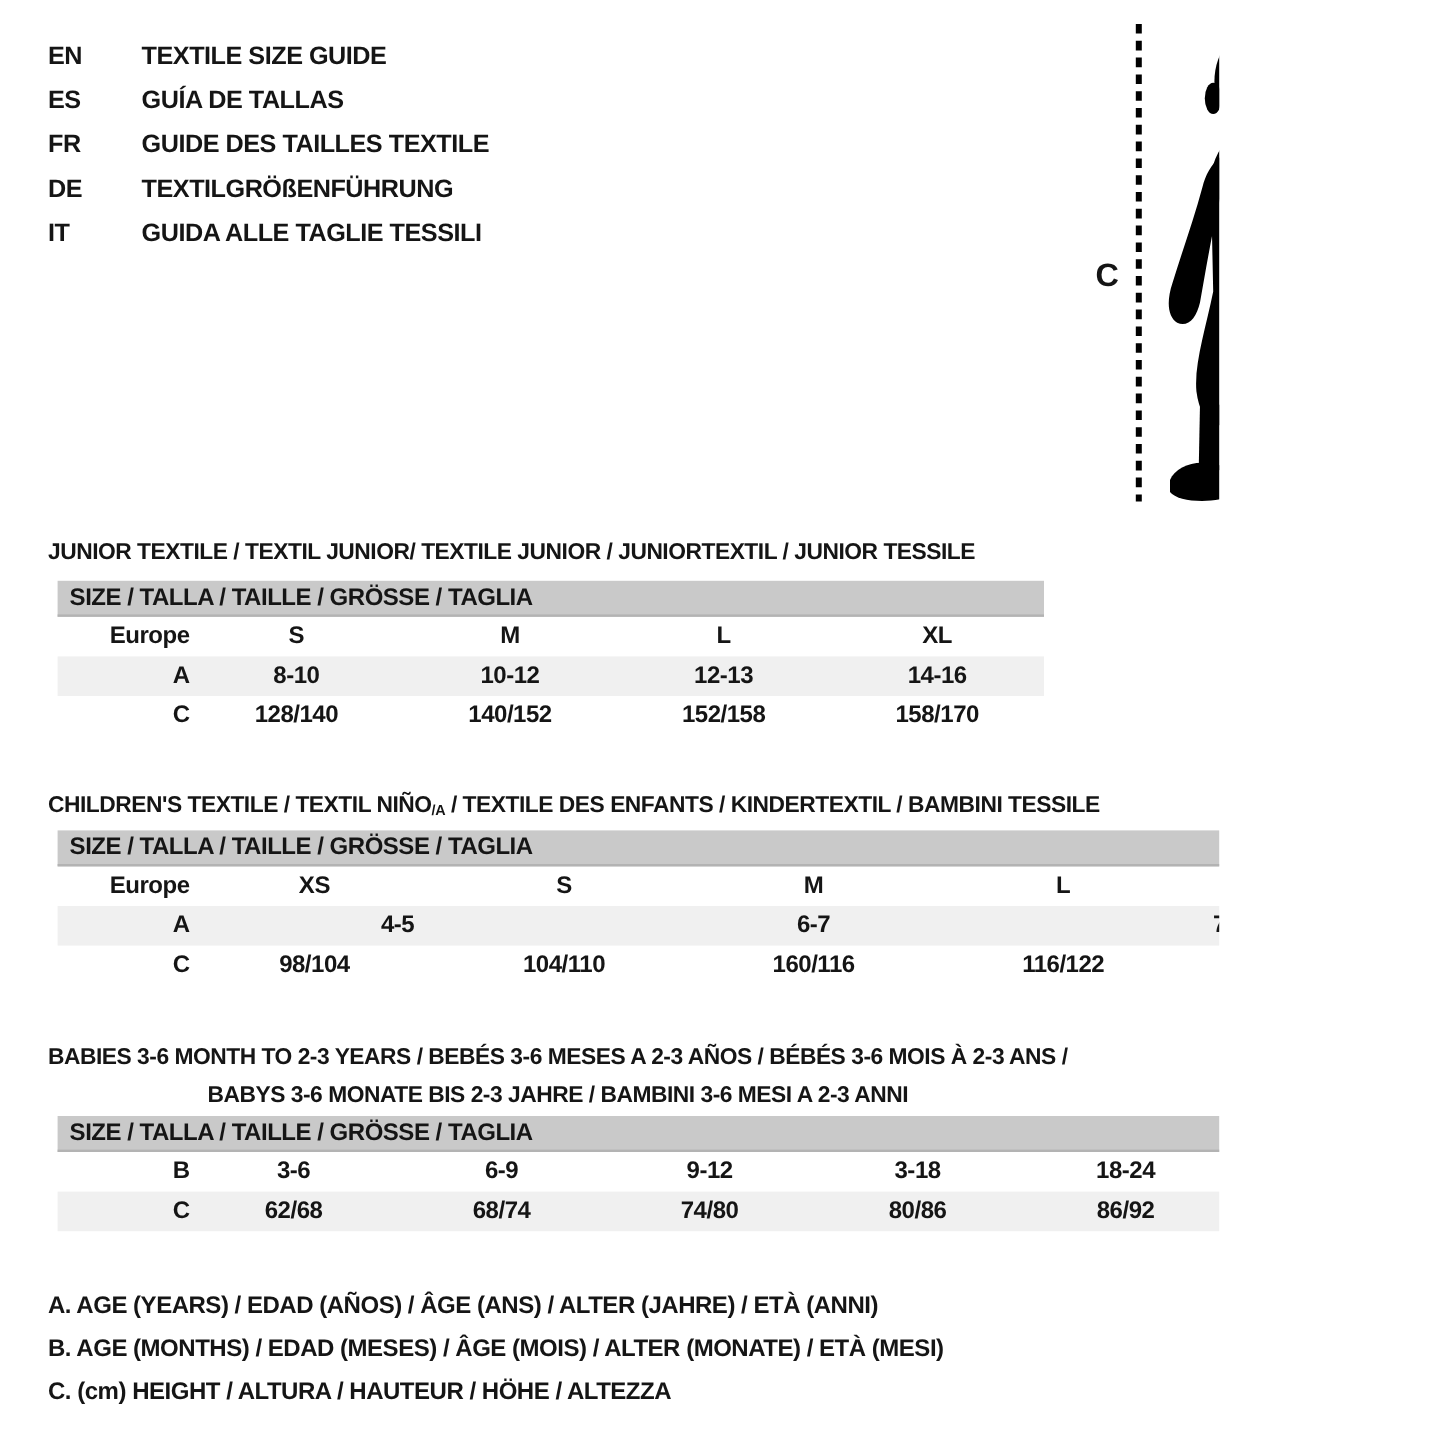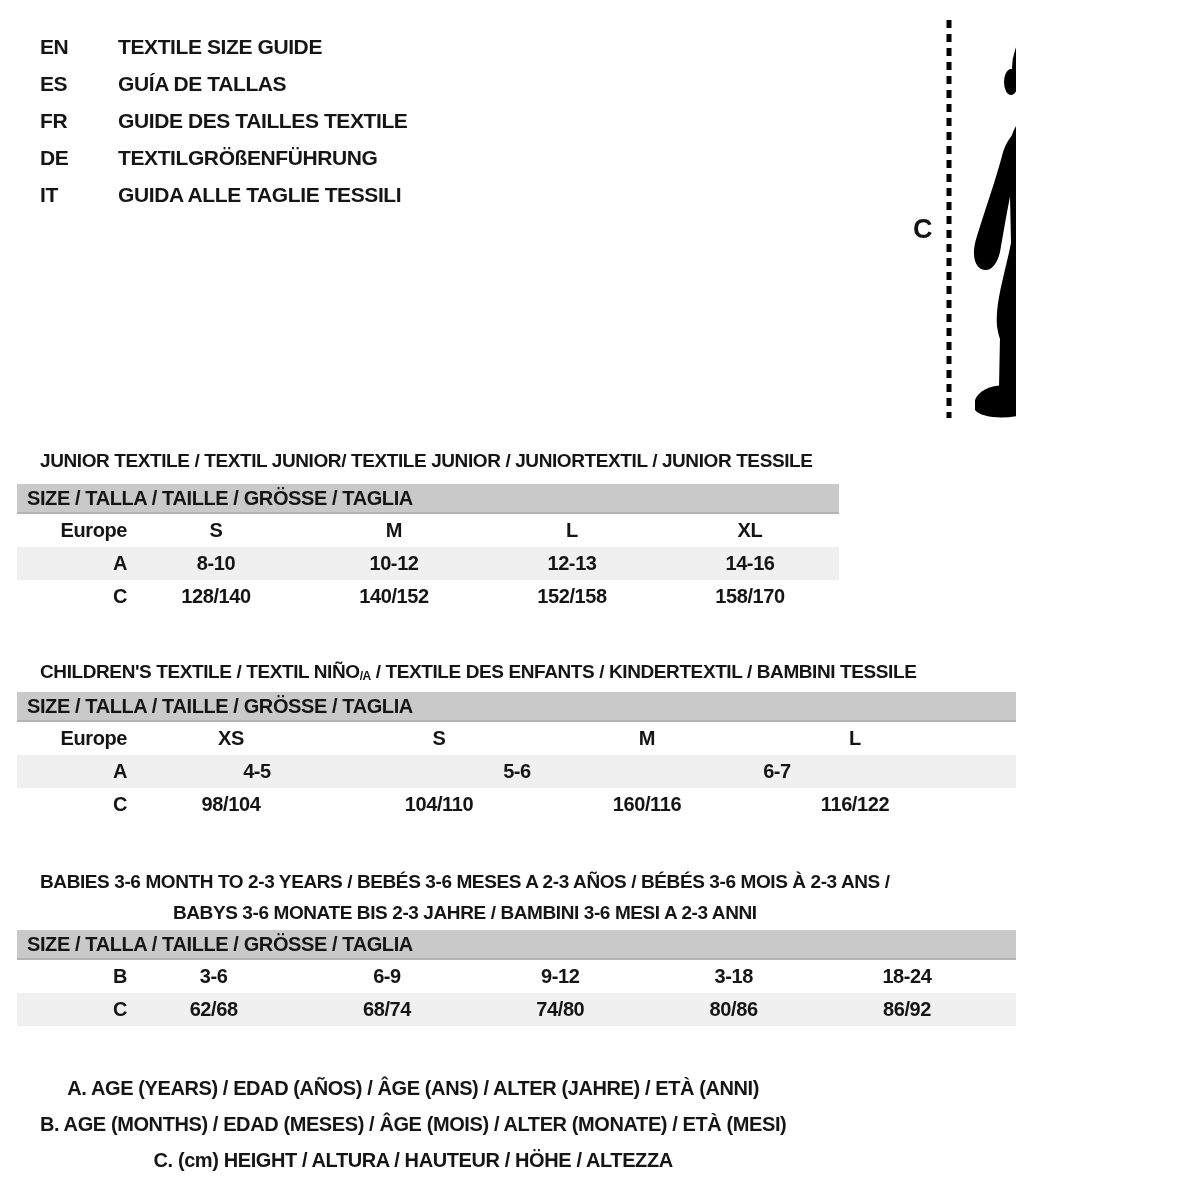--- a/index.html
+++ b/index.html
@@ -18,33 +18,33 @@
   .figure-area{position:absolute;left:903px;top:14px;width:250px;height:415px;}
   .figure-svg{position:absolute;left:0;top:0;}
   .figure-label{position:absolute;left:10px;top:200px;font-size:27px;letter-spacing:0;}
 
   
   .sec-title{position:absolute;left:40px;font-size:19px;line-height:22px;white-space:nowrap;text-align:center;}
   .sec-title .subsize{font-size:12px;vertical-align:-2px;}
   .babies-title{line-height:31px;}
 
   
-  .tbl{position:absolute;left:17px;}
+  .tbl{position:absolute;left:48px;}
   .tbl-bar{
     height:28px;line-height:28px;background:#c9c9c9;border-bottom:2px solid #b3b3b3;
     padding-left:10px;font-size:20px;
   }
   .tbl-row{display:flex;height:33px;line-height:33px;font-size:20px;}
   .tbl-row.alt{background:#f0f0f0;}
   .cell{flex:1;text-align:center;}
   .cell.label{flex:0 0 100px;text-align:right;padding-left:10px;}
 
   
   .legend{position:absolute;left:40px;top:1070px;font-size:20px;line-height:36px;}
-  .legend-line{white-space:nowrap;text-align:center;}
+  .legend-line{white-space:nowrap;}
 </style>
 </head>
 <body>
 
 <div class="page">
 
   <section class="lang-list">
     <div class="lang-row">
       <span class="lang-code">EN</span>
       <span class="lang-title">TEXTILE SIZE GUIDE</span>
@@ -130,21 +130,20 @@
       <span class="cell label">Europe</span>
       <span class="cell">XS</span>
       <span class="cell">S</span>
       <span class="cell">M</span>
       <span class="cell">L</span>
       <span class="cell">XL</span>
     </div>
     <div class="tbl-row alt">
       <span class="cell label">A</span>
       <span class="cell">4-5</span>
-      <span class="cell">5-6</span>
       <span class="cell">6-7</span>
       <span class="cell">7-8</span>
     </div>
     <div class="tbl-row">
       <span class="cell label">C</span>
       <span class="cell">98/104</span>
       <span class="cell">104/110</span>
       <span class="cell">160/116</span>
       <span class="cell">116/122</span>
       <span class="cell">122/128</span>

